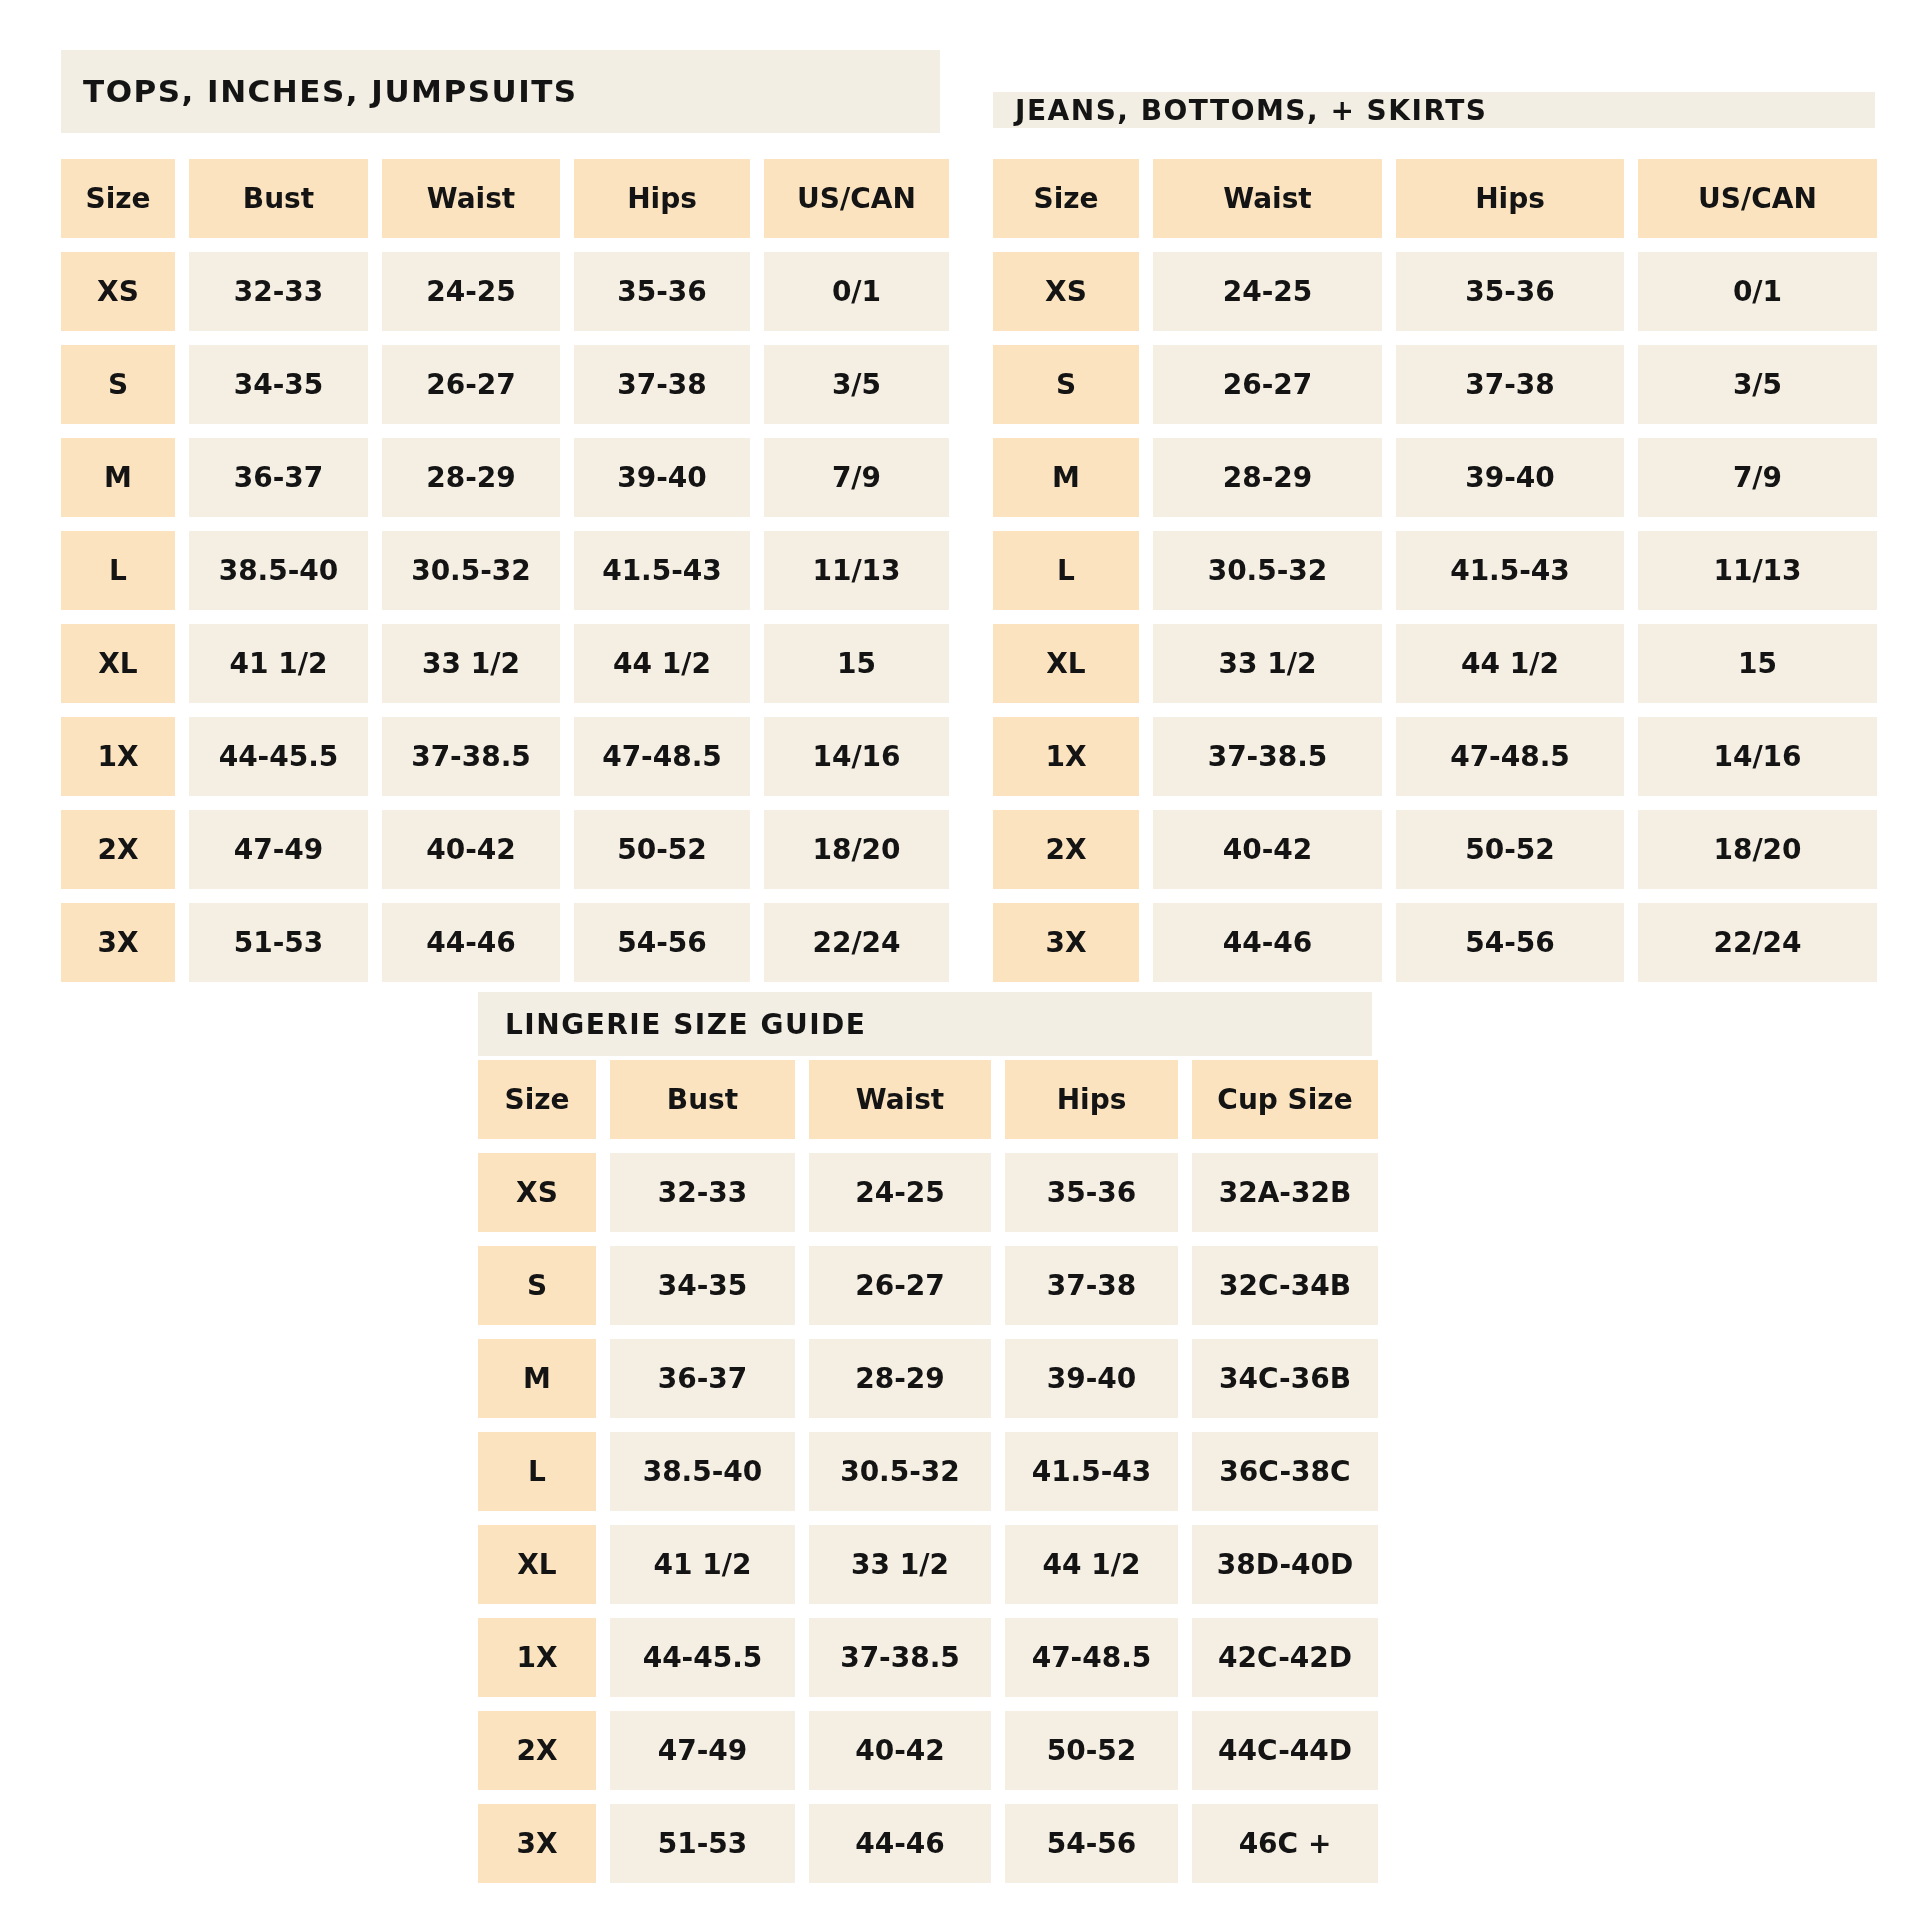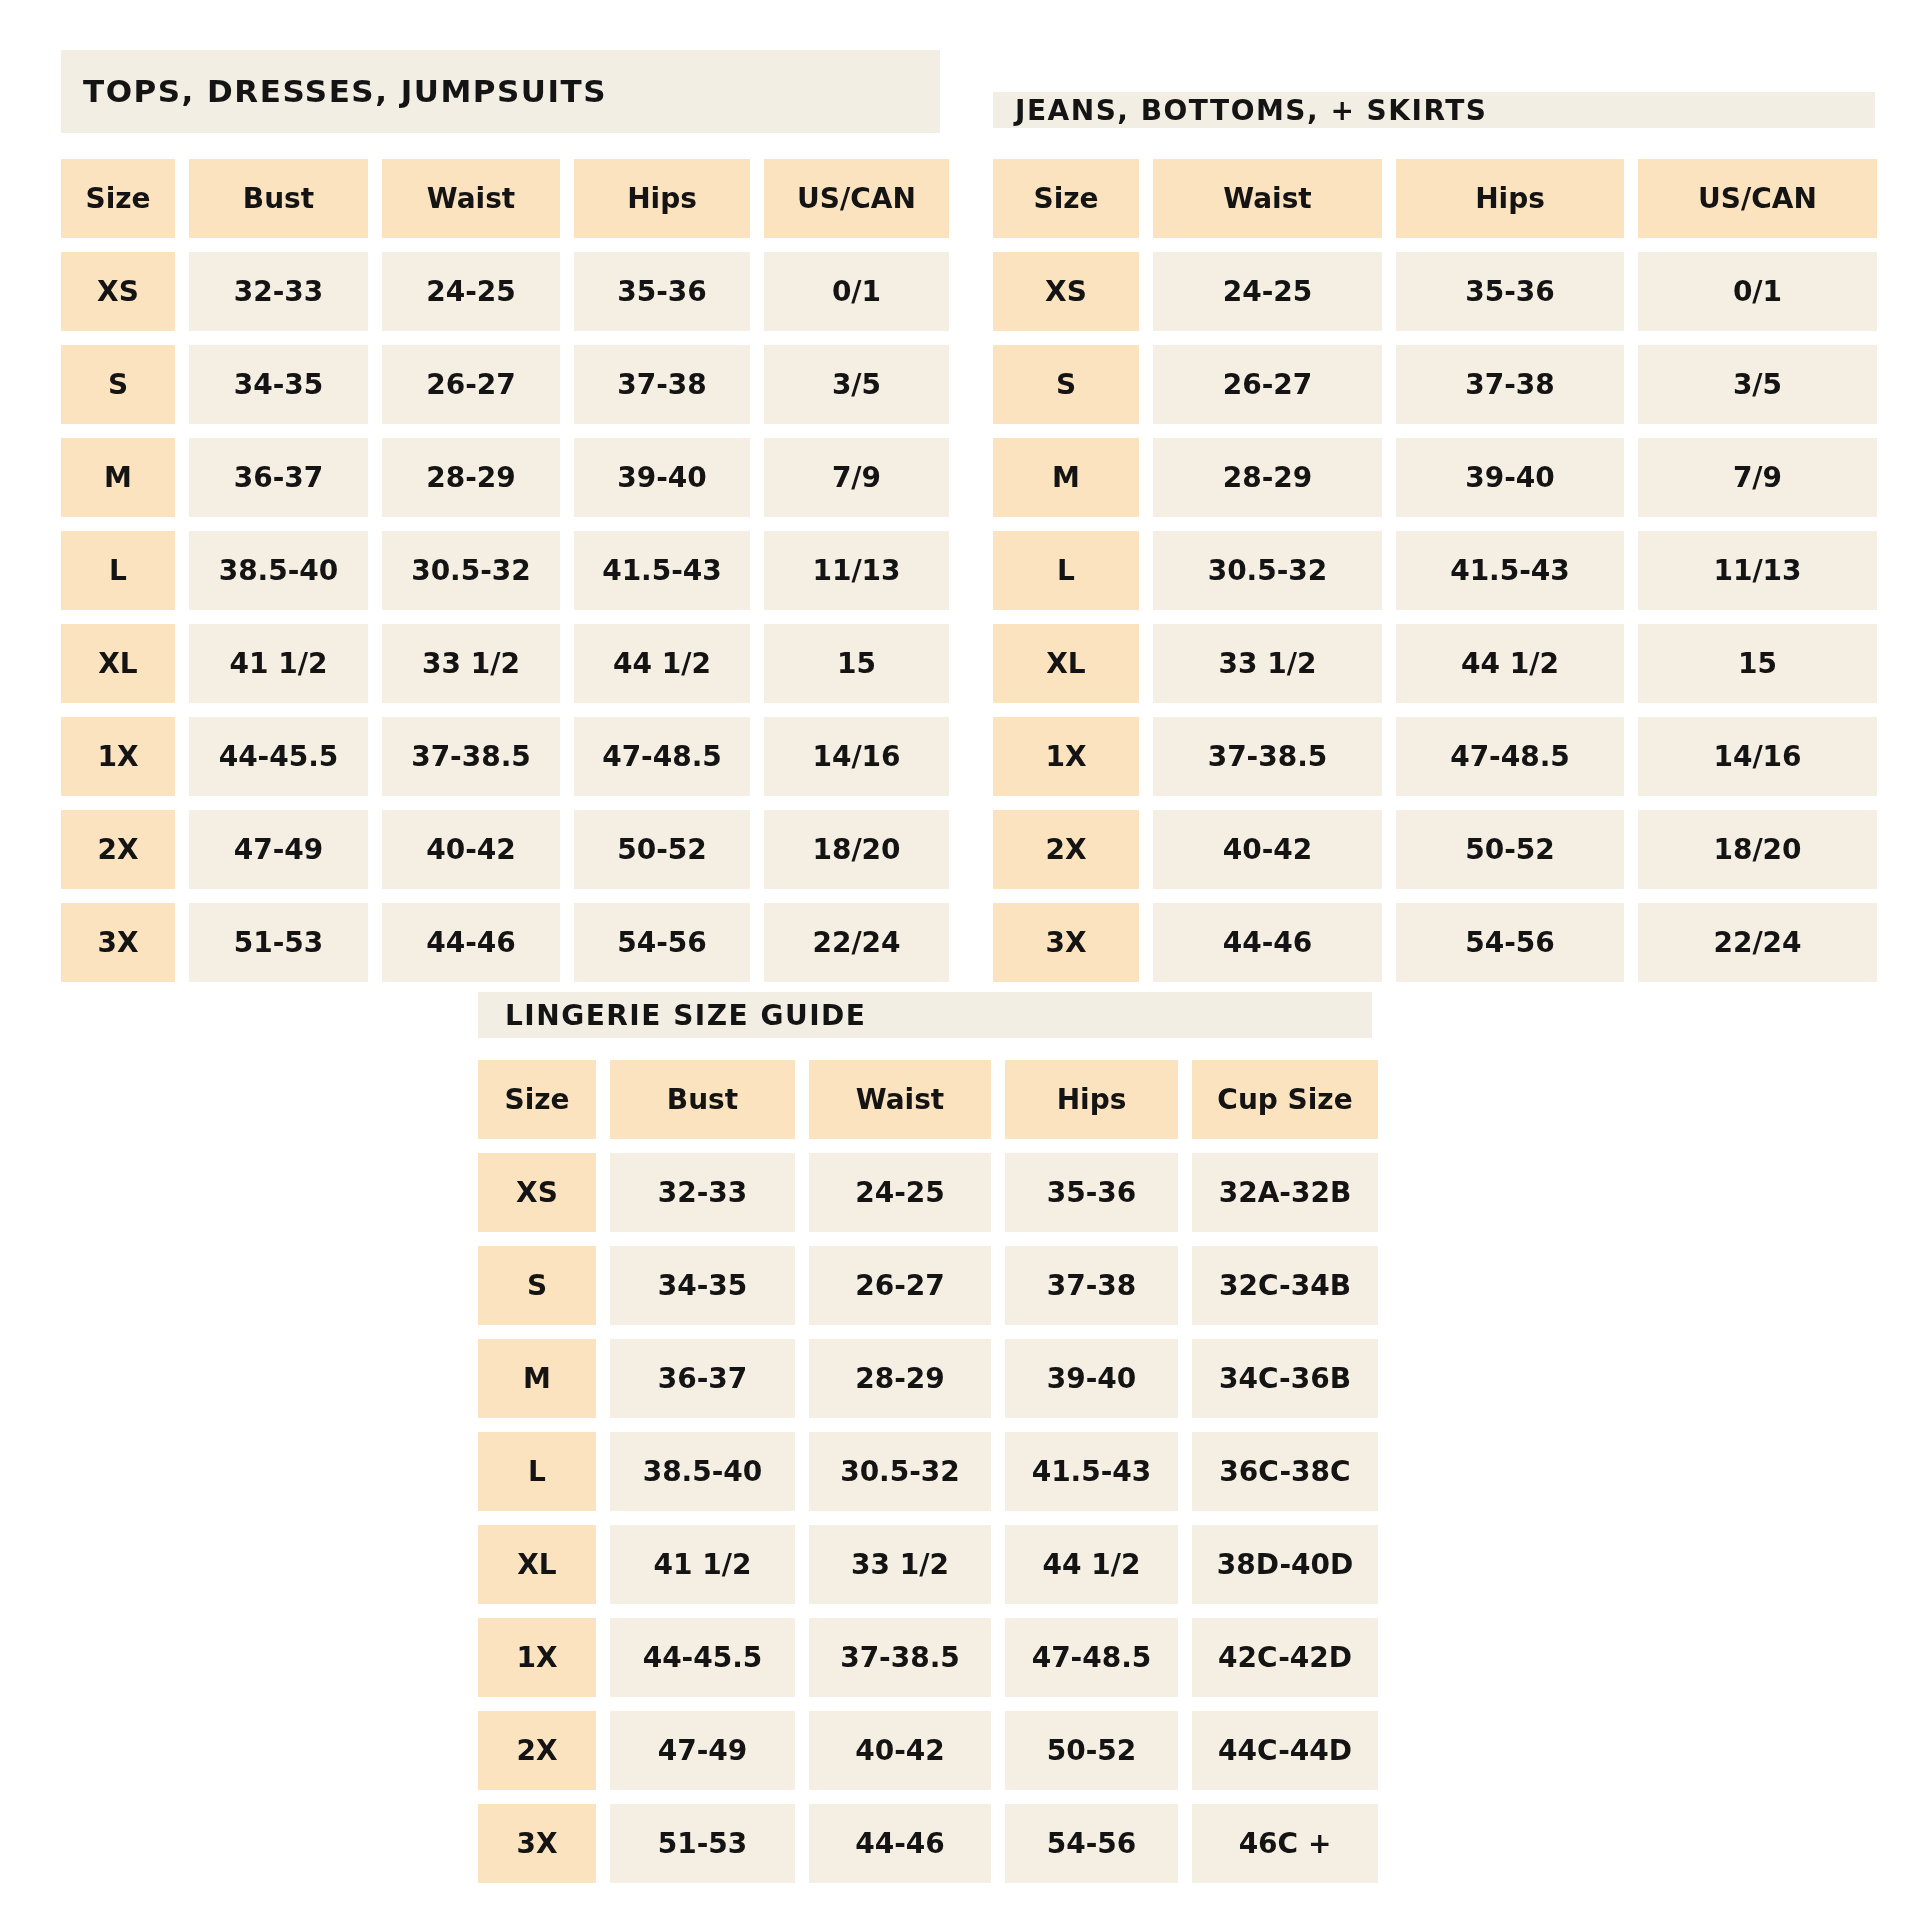--- a/index.html
+++ b/index.html
@@ -54,28 +54,28 @@
   }
   .hd{background:#fae3be;}
   .sz{background:#fae3be;}
   .dc{background:#f5efe3;}
 
   
   #tops-title{left:61px;top:50px;width:879px;height:83px;}
   #tops-grid{left:61px;top:159px;}
   #jeans-title{left:993px;top:92px;width:882px;height:36px;}
   #jeans-grid{left:993px;top:159px;}
-  #lingerie-title{left:478px;top:992px;width:894px;height:46px;padding-left:27px;}
+  #lingerie-title{left:478px;top:992px;width:894px;height:64px;padding-left:27px;}
   #lingerie-grid{left:478px;top:1060px;}
 </style>
 </head>
 <body>
 
 <div class="title-block t1" id="tops-title">
-  <div class="title-main">TOPS, DRESSES, JUMPSUITS</div>
+  <div class="title-main">TOPS, INCHES, JUMPSUITS</div>
 </div>
 <div class="grid grid-tops" id="tops-grid">
     <div class="cell hd">Size</div>
     <div class="cell hd">Bust</div>
     <div class="cell hd">Waist</div>
     <div class="cell hd">Hips</div>
     <div class="cell hd">US/CAN</div>
     <div class="cell sz">XS</div>
     <div class="cell dc">32-33</div>
     <div class="cell dc">24-25</div>

